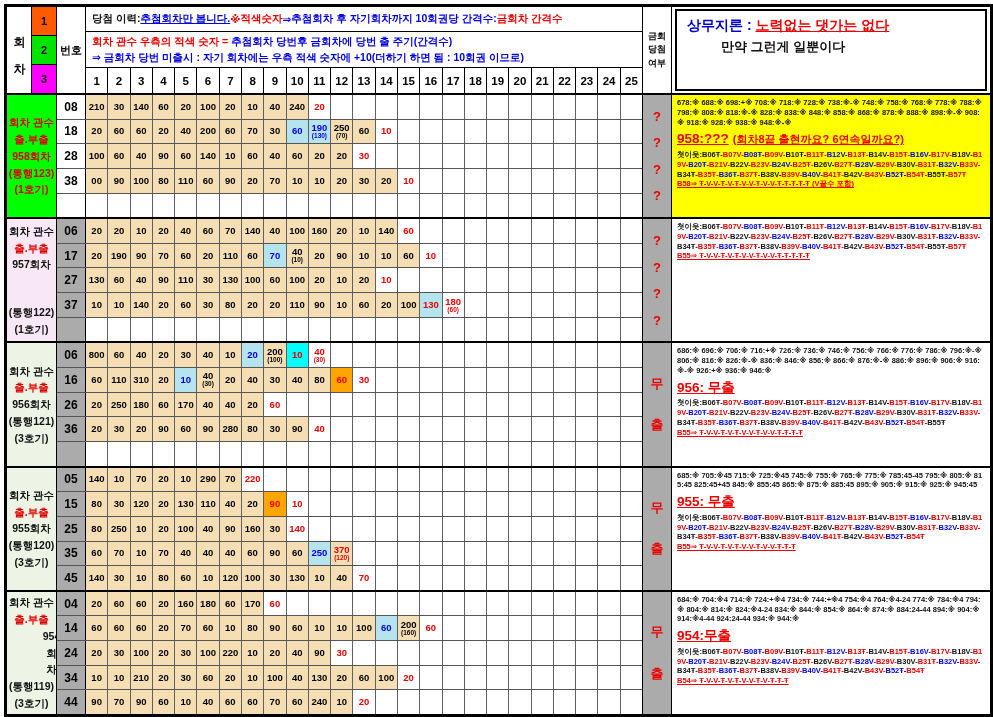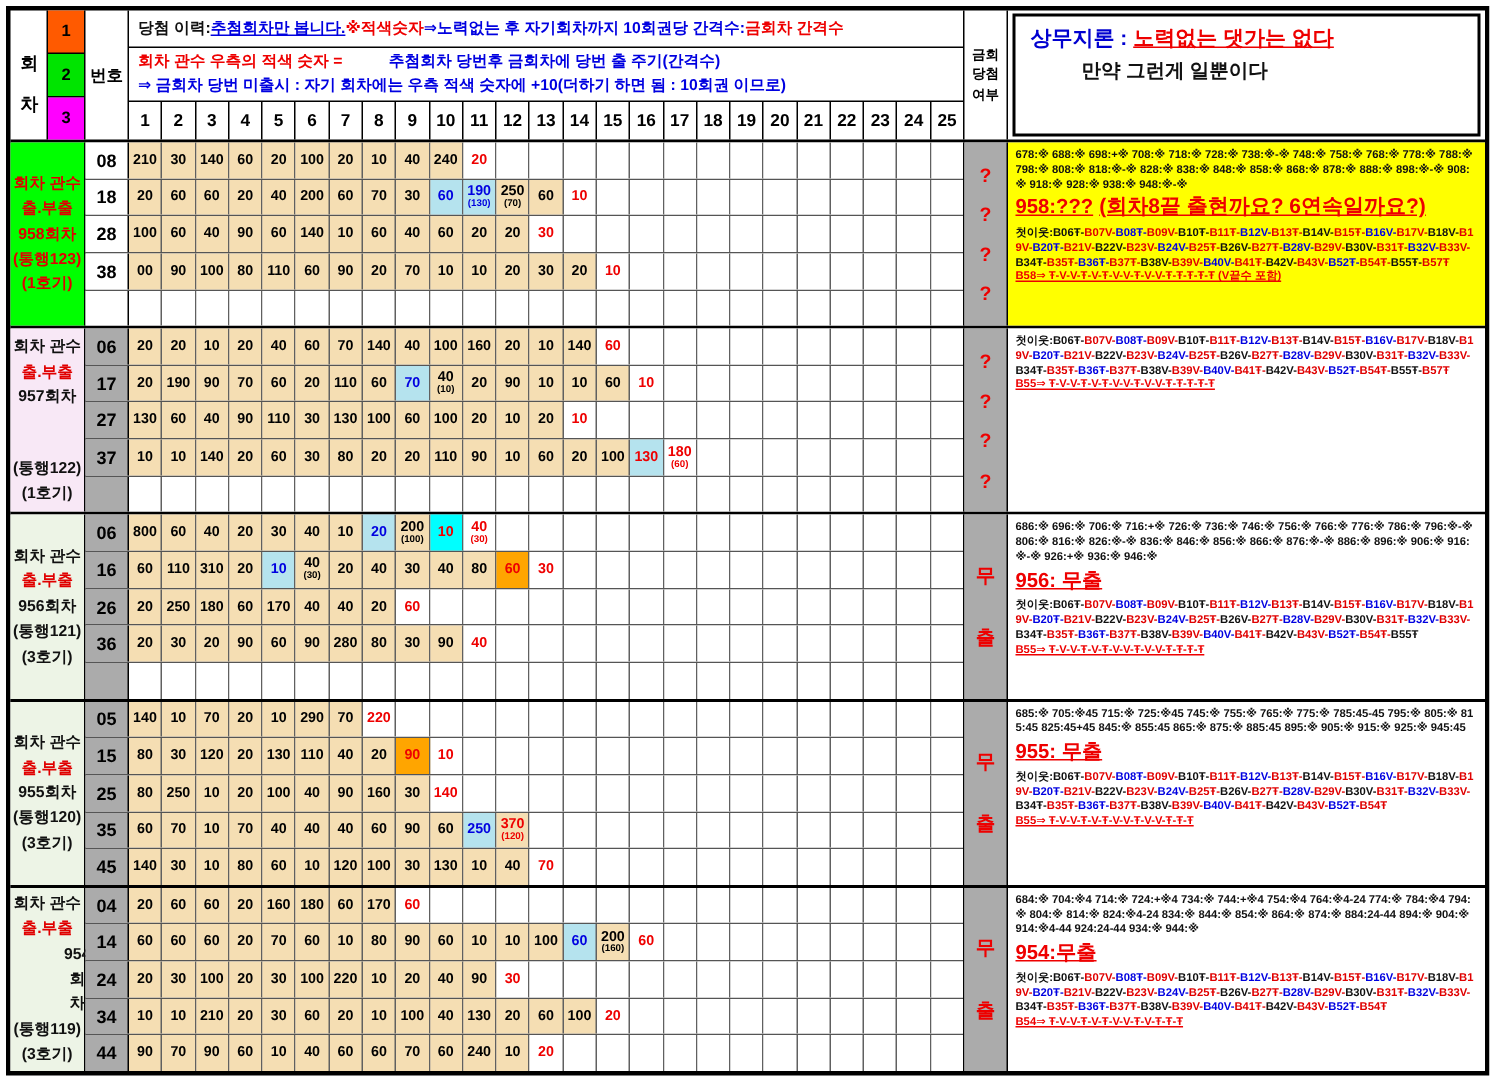--- a/index.html
+++ b/index.html
@@ -39,21 +39,21 @@
   .bno{width:28px;border-right:1px solid #000;display:flex;align-items:center;justify-content:center;font-weight:bold;font-size:12px;flex:none;}
   .bcells{flex:1;display:flex;}
   .gcell{flex:1;border-right:1px solid #606060;display:flex;flex-direction:column;align-items:center;justify-content:center;font-weight:bold;font-size:9.5px;line-height:1.05;overflow:hidden;}
   .gcell:last-child{border-right:none;}
   .gsub{font-size:6.5px;font-weight:bold;}
   .bstatus{width:28px;border-right:1px solid #000;background:#ababab;display:flex;flex-direction:column;align-items:center;justify-content:space-around;padding:8px 0;color:#ee0000;font-weight:bold;font-size:13px;}
   .bannot{flex:1;padding:3px 5px;overflow:hidden;line-height:1.3;}
   .hist{font-size:7.5px;font-weight:bold;color:#111;word-break:break-all;}
   .hline{margin:1px 0;}
   .h1{font-size:13.5px;font-weight:bold;color:#ee0000;text-decoration:underline;}
-  .h2{font-size:14px;font-weight:bold;color:#ee0000;text-decoration:underline;margin-left:4px;}
+  .h2{font-size:11px;font-weight:bold;color:#ee0000;text-decoration:underline;margin-left:4px;}
   .blist{font-size:7.5px;font-weight:bold;word-break:break-all;}
   .blast{font-size:7.5px;font-weight:bold;color:#ee0000;text-decoration:underline;word-break:break-all;}
 </style>
 </head>
 <body>
 
 <div class="sheet">
   <div class="hdr">
     <div class="hoecha">회 차</div>
     <div class="mcol" id="machine-col">
@@ -62,25 +62,25 @@
         <div class="mcell" style="background: rgb(255, 0, 255);">3</div>
       </div>
     <div class="beonho-h">번호</div>
     <div class="hcenter">
       <div class="instr1" id="instr1">
           <span style="color: rgb(17, 17, 17);">당첨 이력: </span>
           <span style="color: rgb(0, 0, 224); text-decoration: underline;">추첨회차만 봅니다.</span>
           <span style="color: rgb(238, 0, 0);"> ※</span>
           <span style="color: rgb(238, 0, 0);">적색숫자</span>
           <span style="color: rgb(0, 0, 224);"> ⇒ </span>
-          <span style="color: rgb(0, 0, 224);">노력없는 후 자기회차까지 10회권당 간격수: </span>
+          <span style="color: rgb(0, 0, 224);">추첨회차 후 자기회차까지 10회권당 간격수: </span>
           <span style="color: rgb(238, 0, 0);">금회차 간격수</span>
         </div>
       <div class="instr23">
-        <div id="instr2"><span style="color: rgb(238, 0, 0);">회차 관수 우측의 적색 숫자 = </span><span style="color: rgb(0, 0, 224); margin-left: 28px;">추첨회차 당번후 금회차에 당번 출 주기(간격수)</span></div>
+        <div id="instr2"><span style="color: rgb(238, 0, 0);">회차 관수 우측의 적색 숫자 = </span><span style="color: rgb(0, 0, 224);">추첨회차 당번후 금회차에 당번 출 주기(간격수)</span></div>
         <div id="instr3"><span style="color: rgb(0, 0, 224);">⇒ </span><span style="color: rgb(0, 0, 224);">금회차 당번 미출시 : 자기 회차에는 우측 적색 숫자에 +10(더하기 하면 됨 : 10회권 이므로)</span></div>
       </div>
       <div class="colnums" id="colnums">
           <div class="colnum">1</div>
           <div class="colnum">2</div>
           <div class="colnum">3</div>
           <div class="colnum">4</div>
           <div class="colnum">5</div>
           <div class="colnum">6</div>
           <div class="colnum">7</div>

